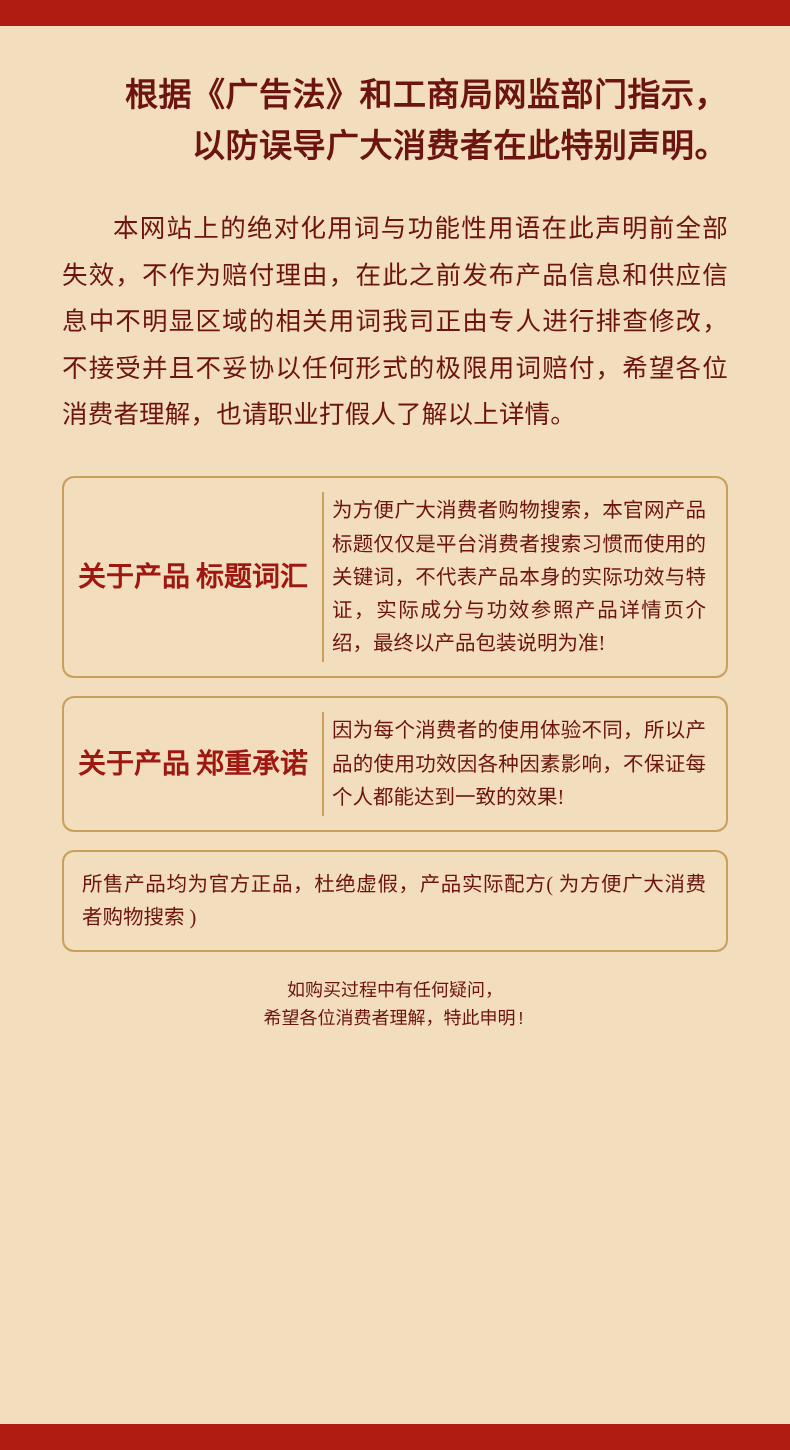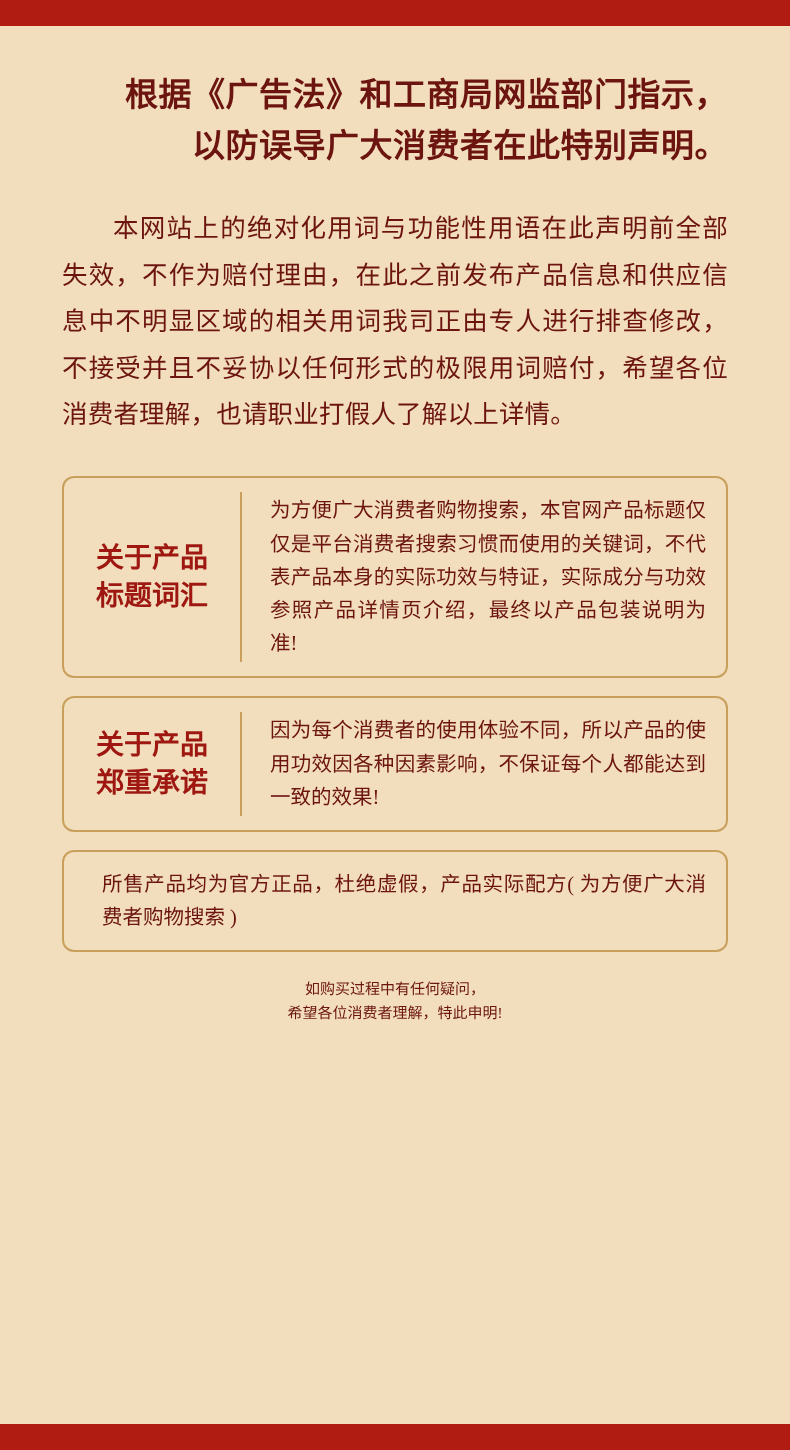--- a/index.html
+++ b/index.html
@@ -68,49 +68,51 @@
     border-radius: 12px;
     display: flex;
     align-items: stretch;
     padding: 14px 18px 14px 10px;
     box-sizing: border-box;
     background: transparent;
   }
   .card .label {
     flex: 0 0 168px;
     display: flex;
-    flex-direction: column;
+    flex-direction: row;
     align-items: center;
     justify-content: center;
     color: #9e1711;
     font-weight: bold;
     font-size: 28px;
     line-height: 1.38;
     border-right: 2px solid #c8a05c;
     padding: 2px 14px 2px 4px;
     box-sizing: border-box;
     text-align: center;
     white-space: nowrap;
+    gap: 6px;
   }
   .card .body {
     flex: 1 1 auto;
-    padding: 2px 2px 2px 28px;
+    padding: 2px 2px 2px 8px;
     color: #6c1410;
     font-size: 20.5px;
     line-height: 1.62;
     text-align: justify;
     display: flex;
     align-items: center;
   }
   .footer {
     margin-top: 26px;
     text-align: center;
     color: #6c1410;
-    font-size: 15px;
+    font-size: 18px;
     line-height: 1.55;
+    font-family: Liberation Mono, monospace;
   }
   .footer .fl {
     display: block;
   }
 </style>
 </head>
 <body>
 
 <div class="page">
   <div class="inner">

